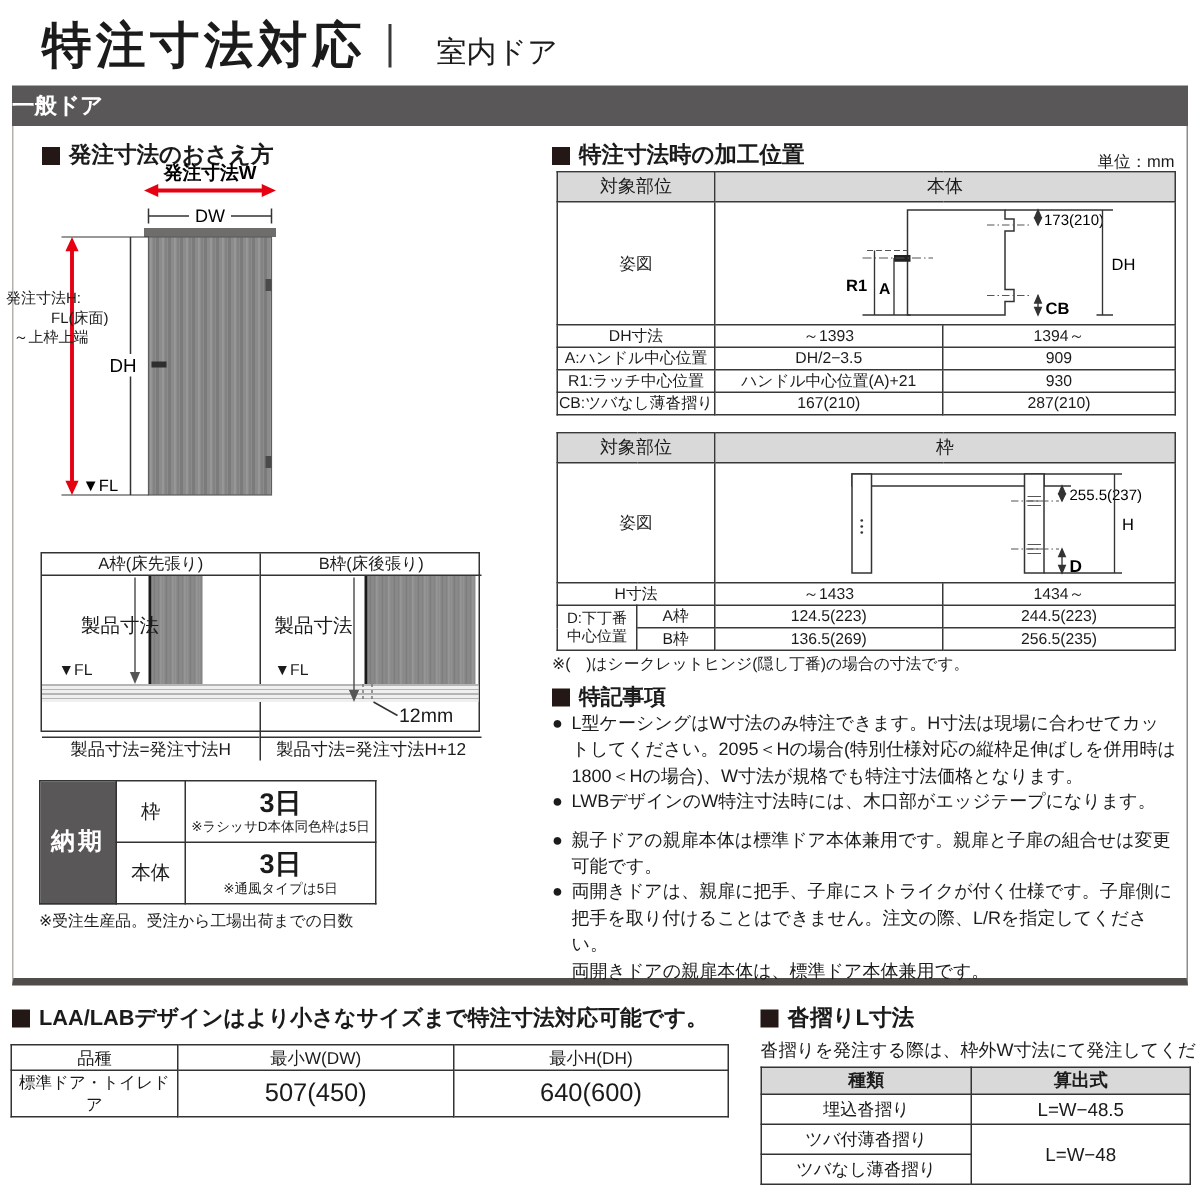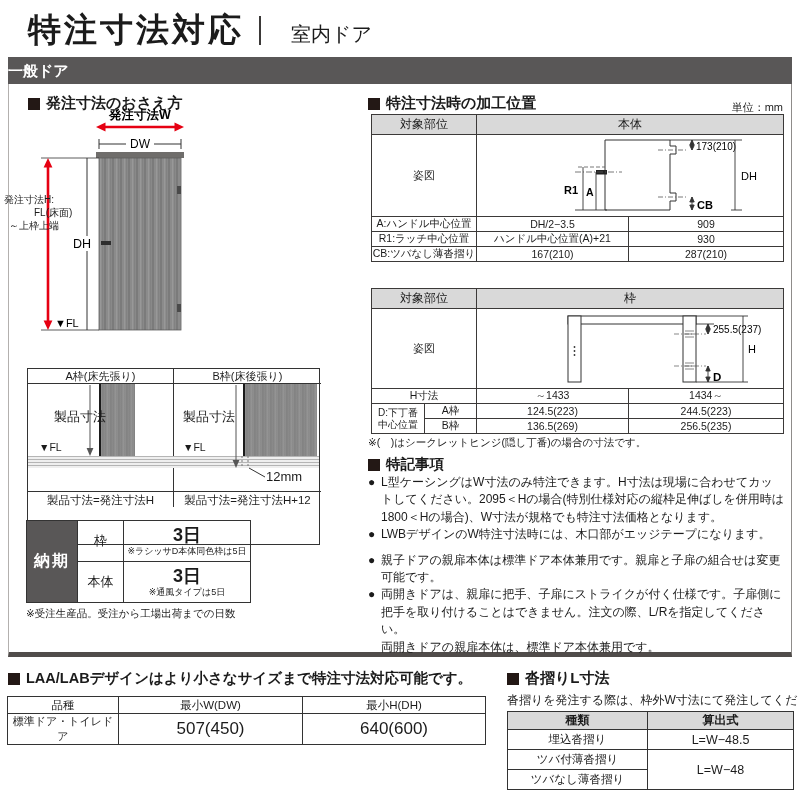--- a/index.html
+++ b/index.html
@@ -17,21 +17,21 @@
 .contentbox{left:8px;top:84px;width:784px;height:573px;border-left:1px solid #b3b0ae;border-right:1px solid #8f8c8a;border-bottom:5px solid #504c4a;}
 
 .sec{display:flex;align-items:center;gap:6px;font-weight:bold;}
 .sq{width:12px;height:12px;background:#231815;flex:0 0 12px;}
 .sec1{left:28px;top:94px;font-size:15px;}
 .sec2{left:368px;top:94px;font-size:15px;}
 .unit{left:700px;top:100px;width:83px;font-size:11px;text-align:right;}
 
 .hlab{font-size:10px;line-height:1.1;}
 
-.abbox{left:27px;top:368px;width:293px;height:177px;border:1px solid #333;background:#fff;padding-left:32px;}
+.abbox{left:27px;top:368px;width:293px;height:120px;border:1px solid #333;background:#fff;padding-left:32px;}
 .abbox .hd{position:absolute;top:0;height:15px;line-height:14px;font-size:11px;text-align:center;border-bottom:1px solid #333;}
 .abbox .hda{left:0;width:145px;}
 .abbox .hdb{left:146px;width:147px;}
 .abdiv{position:absolute;left:145px;top:0;width:1px;height:138px;background:#333;}
 .wood{background:repeating-linear-gradient(90deg,#929292 0px,#7e7e7e 2px,#8c8c8c 3px,#838383 5px,#979797 6px,#888888 8px);}
 .doorA{position:absolute;left:71px;top:15px;width:36px;height:72px;border-left:2px solid #1a1a1a;}
 .doorB{position:absolute;left:215px;top:15px;width:74px;height:72px;border-left:2px solid #1a1a1a;}
 .floor{position:absolute;left:0;top:87px;width:291px;height:12px;background:repeating-linear-gradient(to bottom,#b5b5b5 0 1px,#efefef 1px 3px);}
 .pdim{position:absolute;font-size:13px;}
 .flab{position:absolute;font-size:10.5px;}
@@ -250,20 +250,25 @@
             <line x1="103" y1="30" x2="103" y2="73"></line>
             <line x1="116" y1="35" x2="116" y2="73"></line>
             <line x1="95" y1="73" x2="127" y2="73"></line>
           </g>
           <text x="84" y="57" font-size="11" font-weight="bold">R1</text>
           <text x="106" y="59" font-size="10.5" font-weight="bold">A</text>
         </svg>
       </td>
     </tr>
     <tr style="height:12px;">
+      <td>DH寸法</td>
+      <td>～1393</td>
+      <td>1394～</td>
+    </tr>
+    <tr style="height:12px;">
       <td>A:ハンドル中心位置</td>
       <td>DH/2−3.5</td>
       <td>909</td>
     </tr>
     <tr style="height:12px;">
       <td>R1:ラッチ中心位置</td>
       <td>ハンドル中心位置(A)+21</td>
       <td>930</td>
     </tr>
     <tr style="height:12px;">

